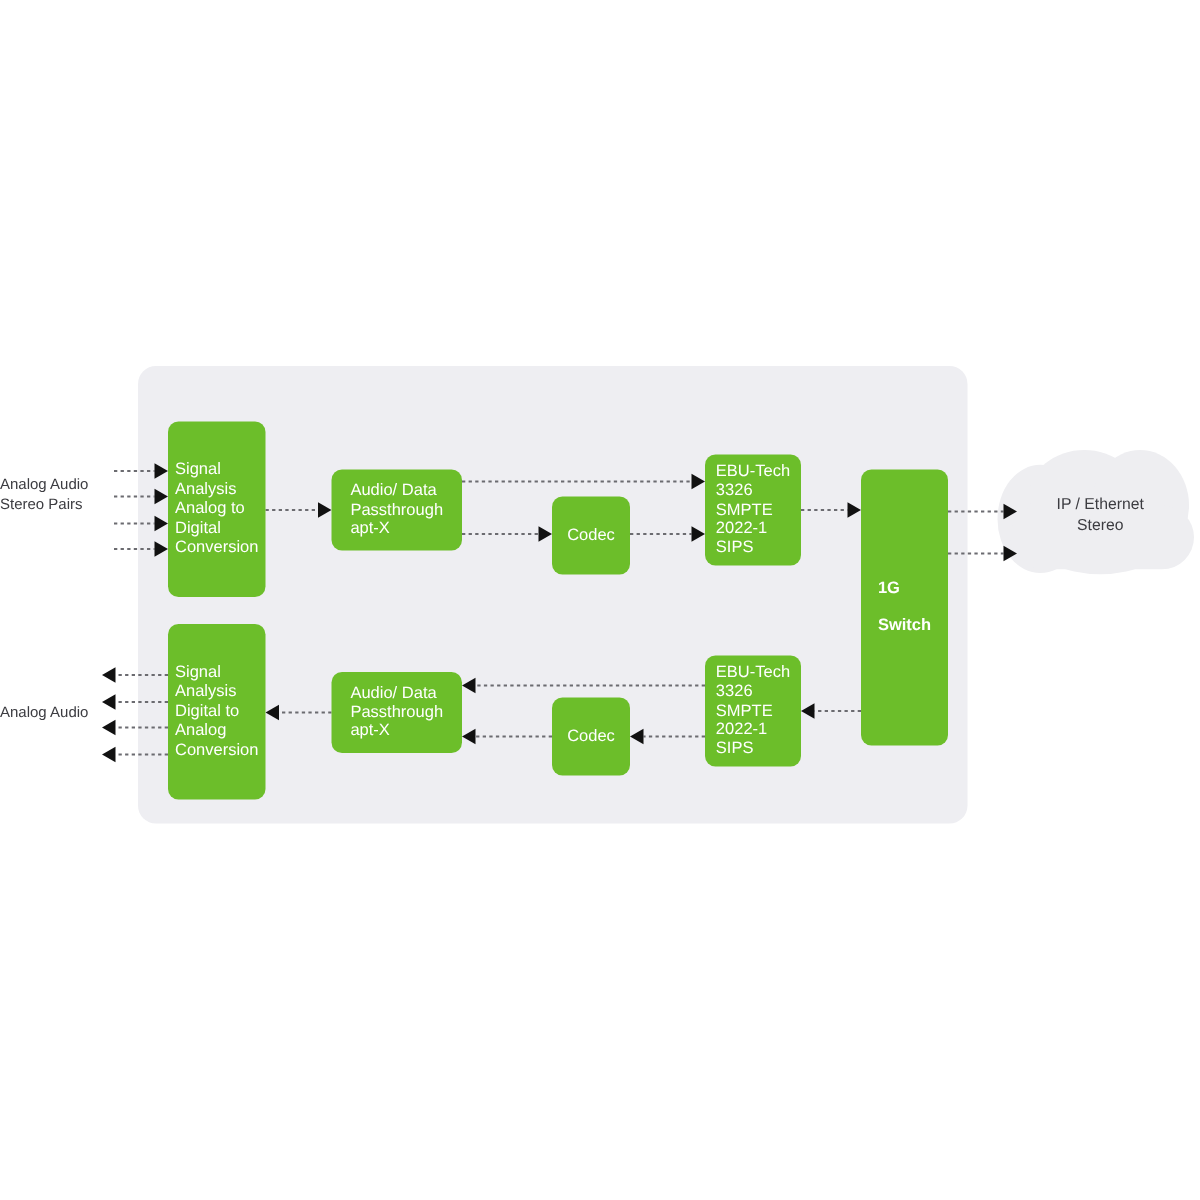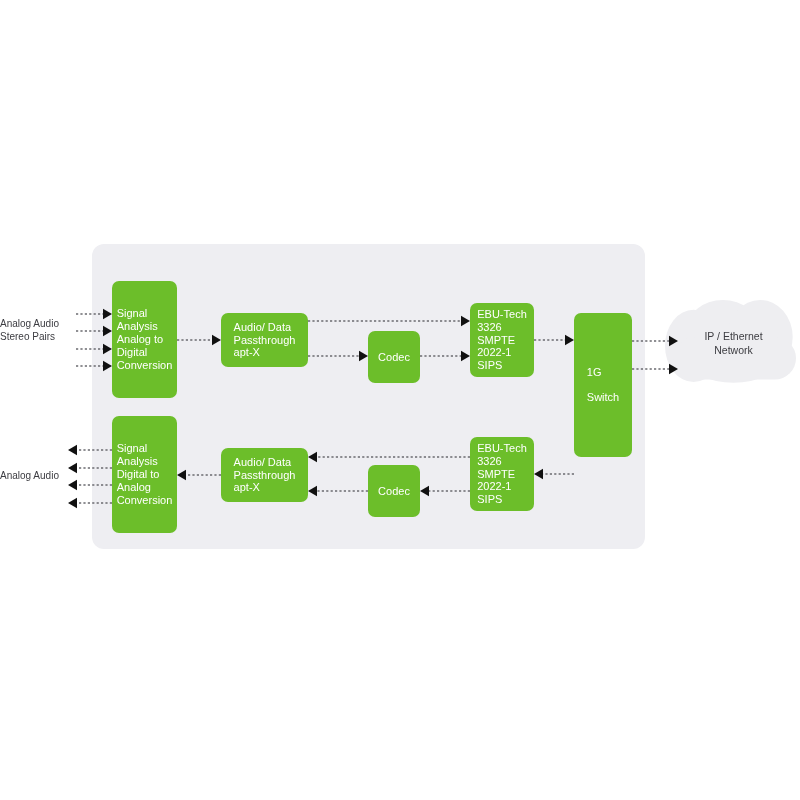--- a/index.html
+++ b/index.html
@@ -164,21 +164,21 @@
 Conversion</span></div>
       <div class="node-box" style="left: 221px; top: 313px; width: 87px; height: 54px; background: rgb(108, 190, 42); color: rgb(255, 255, 255);"><span>Audio/ Data
 Passthrough
 apt-X</span></div>
       <div class="node-box" style="left: 368px; top: 331px; width: 52px; height: 52px; background: rgb(108, 190, 42); color: rgb(255, 255, 255);"><span>Codec</span></div>
       <div class="node-box" style="left: 470px; top: 303px; width: 64px; height: 74px; background: rgb(108, 190, 42); color: rgb(255, 255, 255);"><span>EBU-Tech
 3326
 SMPTE
 2022-1
 SIPS</span></div>
-      <div class="node-box" style="left: 574px; top: 313px; width: 58px; height: 144px; background: rgb(108, 190, 42); color: rgb(255, 255, 255);"><span>1G
+      <div class="node-box" style="left: 574px; top: 313px; width: 58px; height: 184px; background: rgb(108, 190, 42); color: rgb(255, 255, 255); font-weight: bold;"><span>1G
 
 Switch</span></div>
       <div class="node-box" style="left: 470px; top: 437px; width: 64px; height: 74px; background: rgb(108, 190, 42); color: rgb(255, 255, 255);"><span>EBU-Tech
 3326
 SMPTE
 2022-1
 SIPS</span></div>
       <div class="node-box" style="left: 368px; top: 465px; width: 52px; height: 52px; background: rgb(108, 190, 42); color: rgb(255, 255, 255);"><span>Codec</span></div>
       <div class="node-box" style="left: 221px; top: 448px; width: 87px; height: 54px; background: rgb(108, 190, 42); color: rgb(255, 255, 255);"><span>Audio/ Data
 Passthrough
@@ -187,16 +187,16 @@
 Analysis
 Digital to
 Analog
 Conversion</span></div>
     </div>
   <div id="labels-layer">
       <div class="ext-label" style="left: 0px; top: 317px; width: 72px; color: rgb(60, 60, 65);">Analog Audio
 Stereo Pairs</div>
       <div class="ext-label" style="left: 0px; top: 469px; width: 72px; color: rgb(60, 60, 65);">Analog Audio</div>
       <div class="cloud-label" style="left: 685px; top: 329px; width: 97px; color: rgb(60, 60, 65);">IP / Ethernet
-Network</div>
+Stereo</div>
     </div>
 
 </div>
 
 </body></html>

